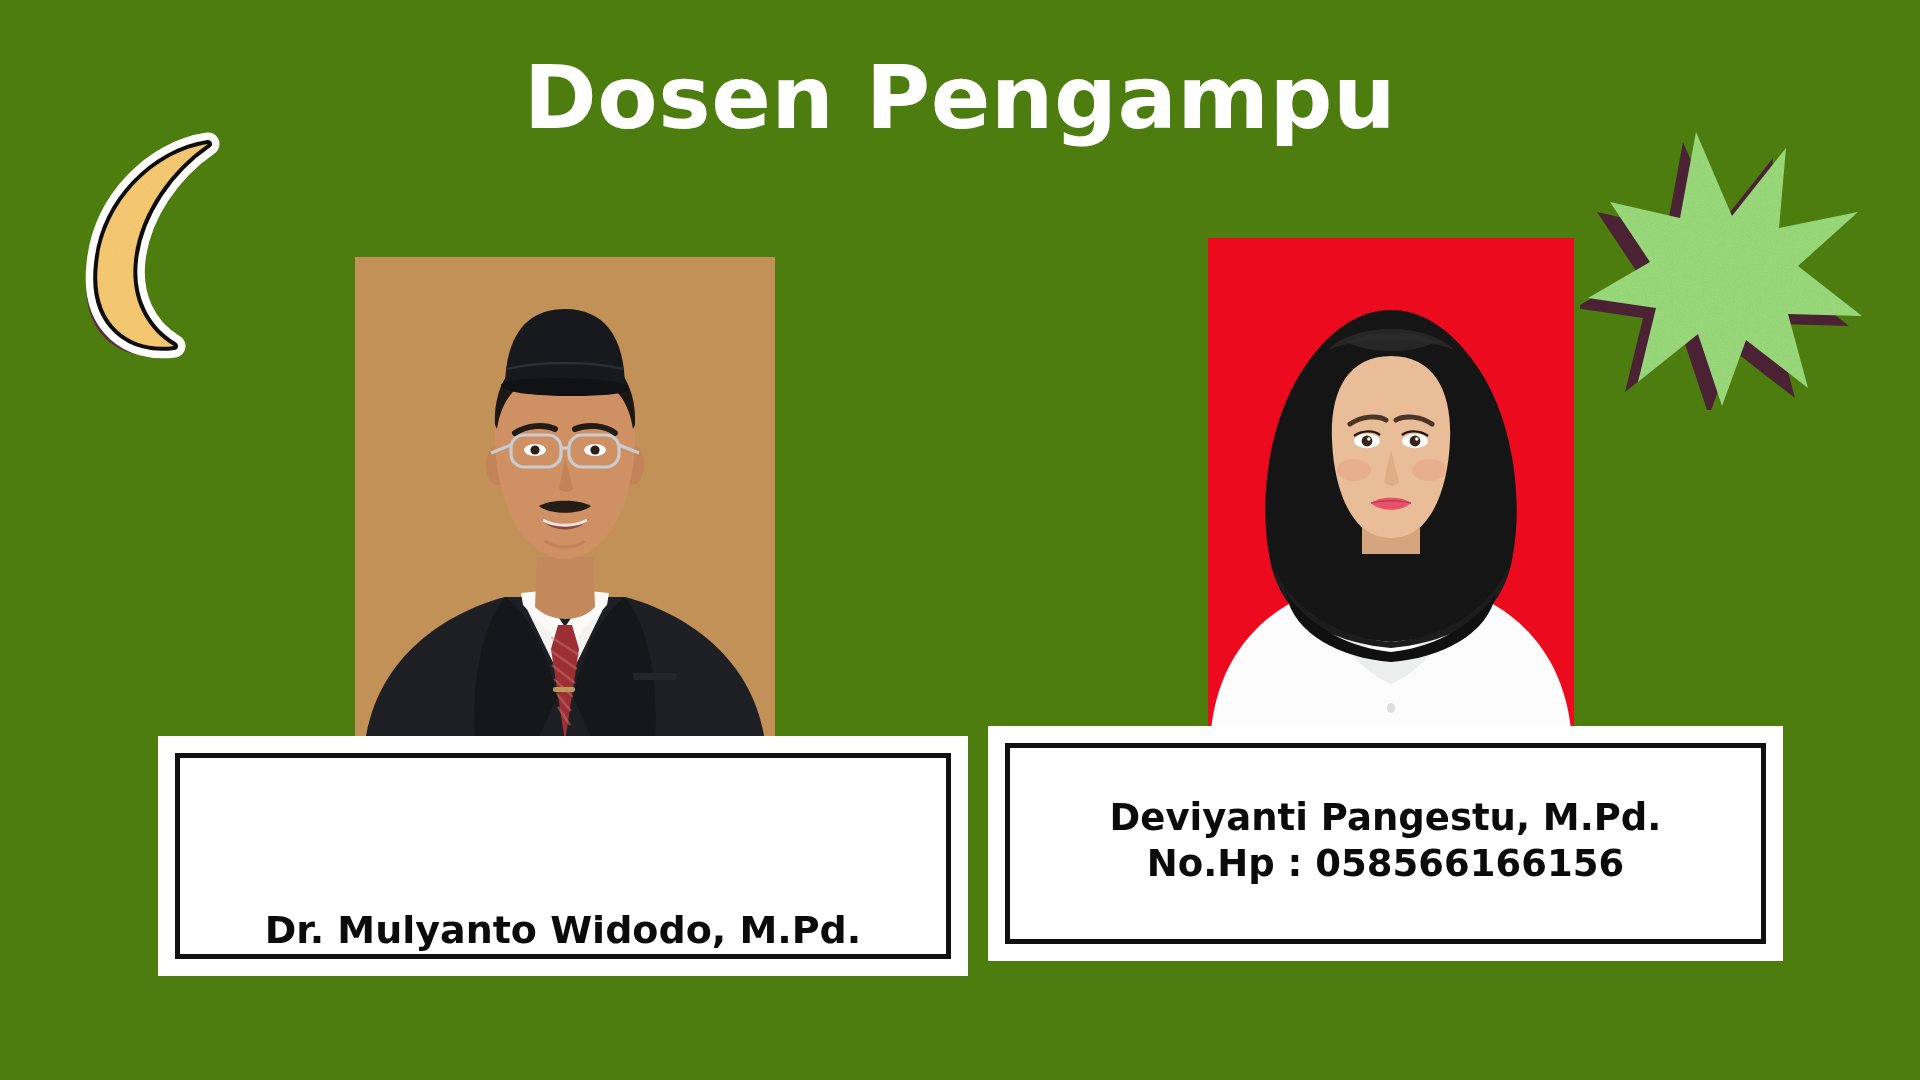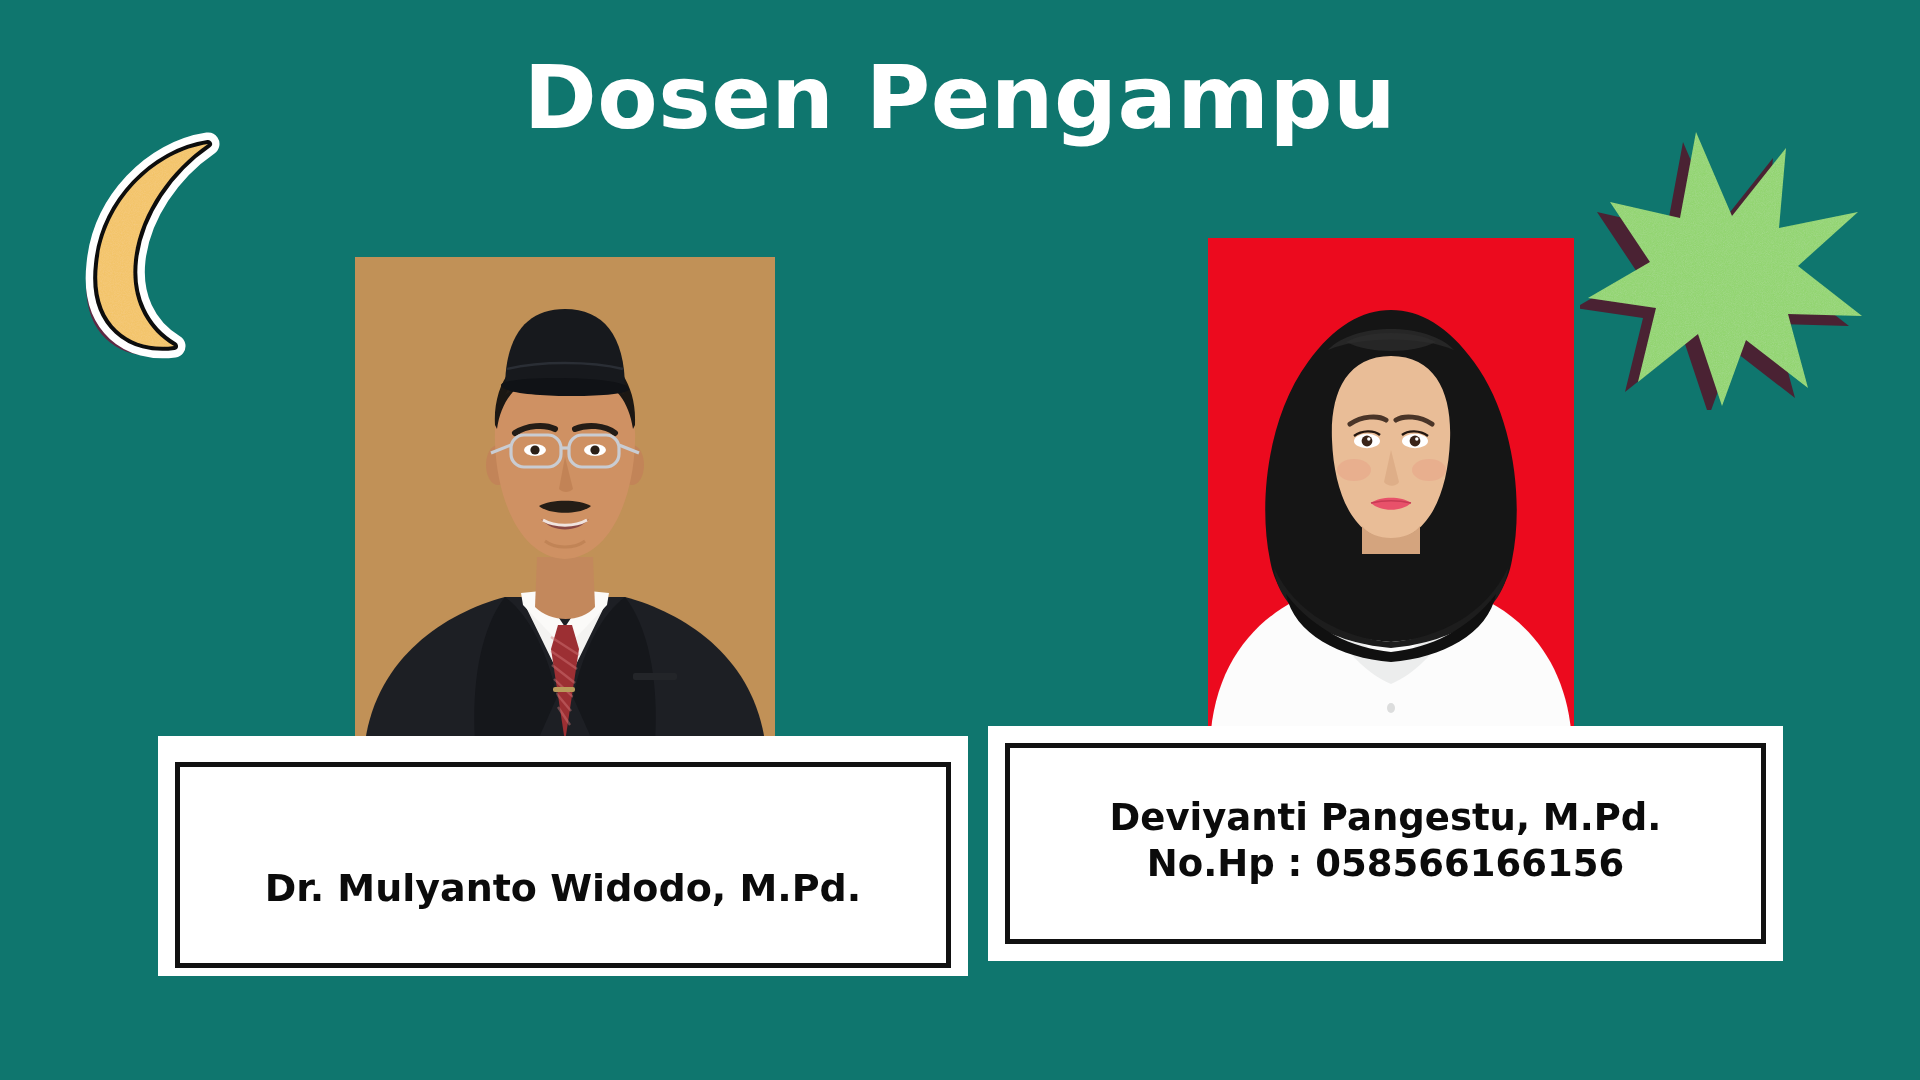--- a/index.html
+++ b/index.html
@@ -10,21 +10,21 @@
     width: 1920px;
     height: 1080px;
     overflow: hidden;
     font-family: "Liberation Sans", sans-serif;
   }
 
   #slide {
     position: relative;
     width: 1920px;
     height: 1080px;
-    background: #0f766e;
+    background: #4d7c0f;
     overflow: hidden;
   }
 
   
   #page-title {
     position: absolute;
     top: 52px;
     left: 0;
     width: 1920px;
     text-align: center;
@@ -92,21 +92,21 @@
     flex-direction: column;
     align-items: center;
     justify-content: center;
   }
   #card-left {
     left: 158px;
     top: 736px;
     width: 810px;
     height: 240px;
   }
-  #card-left .inner { justify-content: center; padding-top: 48px; margin-top: 9px; }
+  #card-left .inner { justify-content: flex-end; padding-top: 48px; }
   #card-right {
     left: 988px;
     top: 726px;
     width: 795px;
     height: 235px;
   }
   #card-right .inner { justify-content: center; padding-bottom: 6px; }
 
   .card-line {
     color: #0b0b0b;

